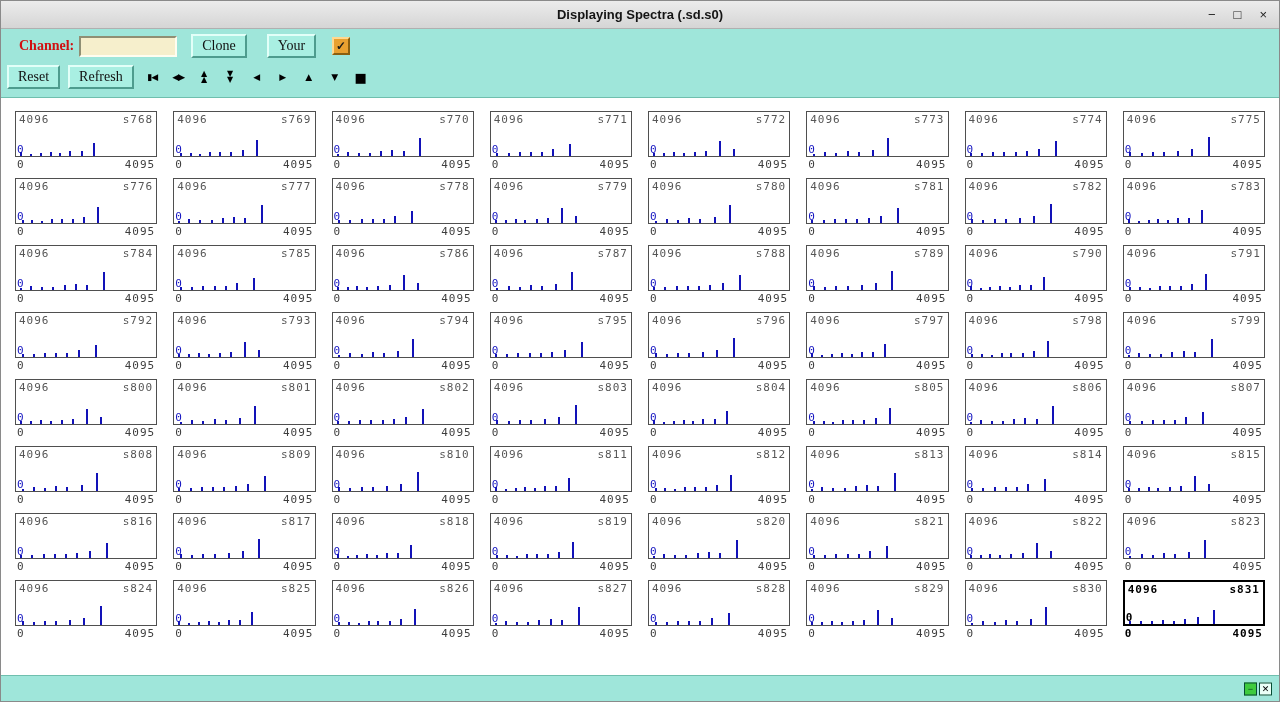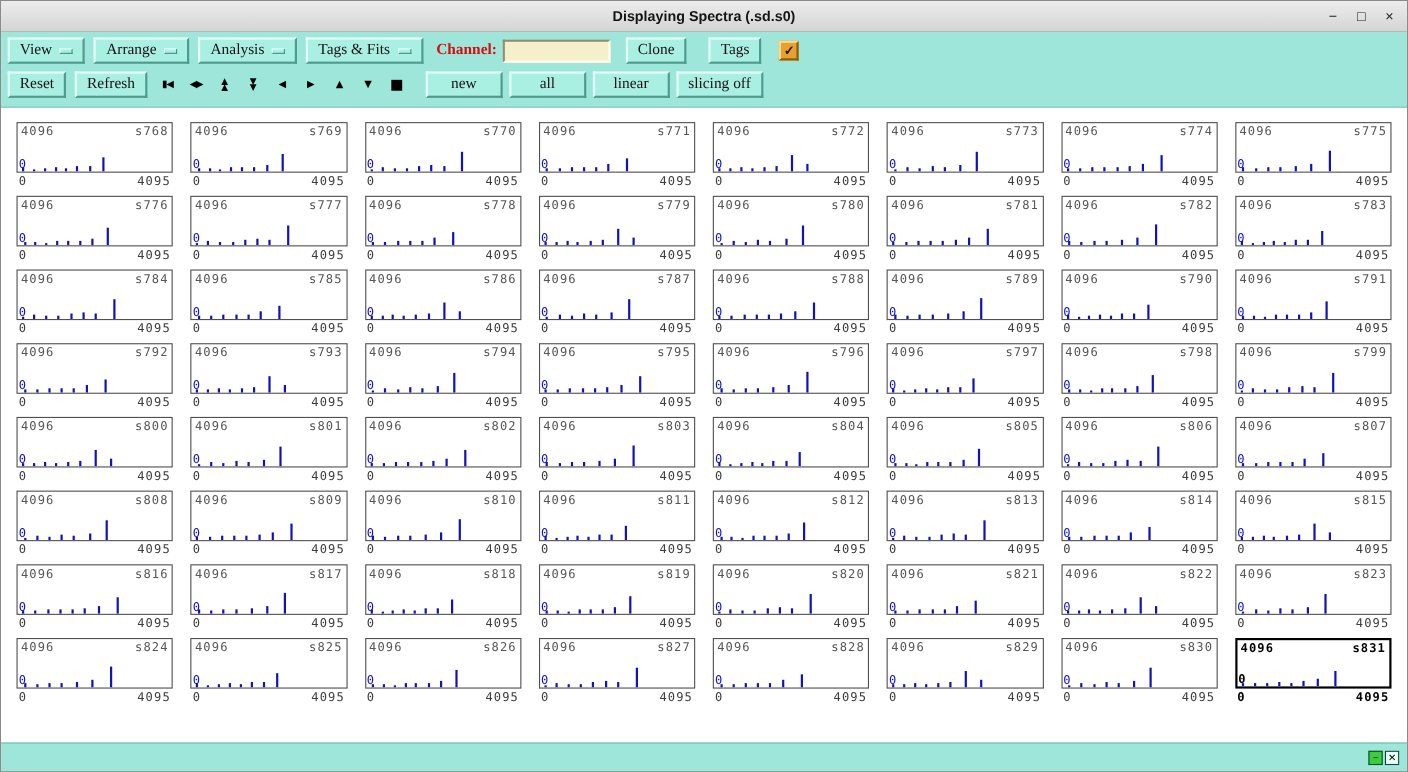--- a/index.html
+++ b/index.html
@@ -90,42 +90,24 @@
     <span>Displaying Spectra (.sd.s0)</span>
     <div class="win-controls">
       <span>−</span>
       <span>□</span>
       <span>×</span>
     </div>
   </div>
 
   <div class="toolbar">
     <div class="trow first">
-      <div class="menus">
-          <button class="btn">
-            <span>View</span>
-            <span class="menu-dash"></span>
-          </button>
-          <button class="btn">
-            <span>Arrange</span>
-            <span class="menu-dash"></span>
-          </button>
-          <button class="btn">
-            <span>Analysis</span>
-            <span class="menu-dash"></span>
-          </button>
-          <button class="btn">
-            <span>Tags &amp; Fits</span>
-            <span class="menu-dash"></span>
-          </button>
-        </div>
       <span class="channel-label">Channel:</span>
       <input class="channel-entry" value="" style="">
       <button class="btn help-btn">Clone</button>
-      <button class="btn clone-btn">Tags</button>
+      <button class="btn clone-btn">Your</button>
       <div class="checkbox">
         <span>✓</span>
       </div>
     </div>
     <div class="trow">
       <div class="menus">
         <button class="btn">Reset</button>
         <button class="btn">Refresh</button>
       </div>
       <div class="nav-group">
@@ -142,26 +124,20 @@
               <span>▼</span>
               <span>▼</span>
             </span>
           </button>
           <button class="nav-btn">◀</button>
           <button class="nav-btn">▶</button>
           <button class="nav-btn">▲</button>
           <button class="nav-btn">▼</button>
           <button class="nav-btn" style="font-size: 13px;">■</button>
         </div>
-      <div class="view-group">
-          <button class="btn wide">new</button>
-          <button class="btn wide">all</button>
-          <button class="btn wide">linear</button>
-          <button class="btn wide">slicing off</button>
-        </div>
     </div>
   </div>
 
   <div class="main">
     <div class="grid">
   <div class="cell">
     <div class="pane">
       <span class="lbl ymax">4096</span>
       <span class="lbl sname">s768</span>
       <span class="lbl yzero">0</span>

